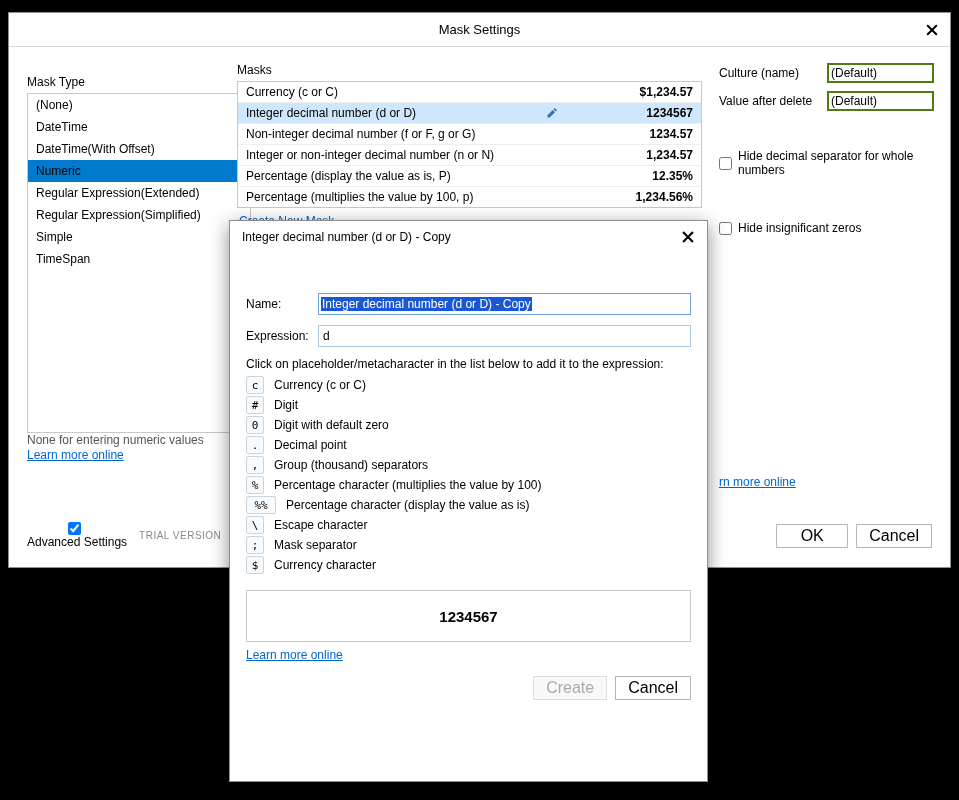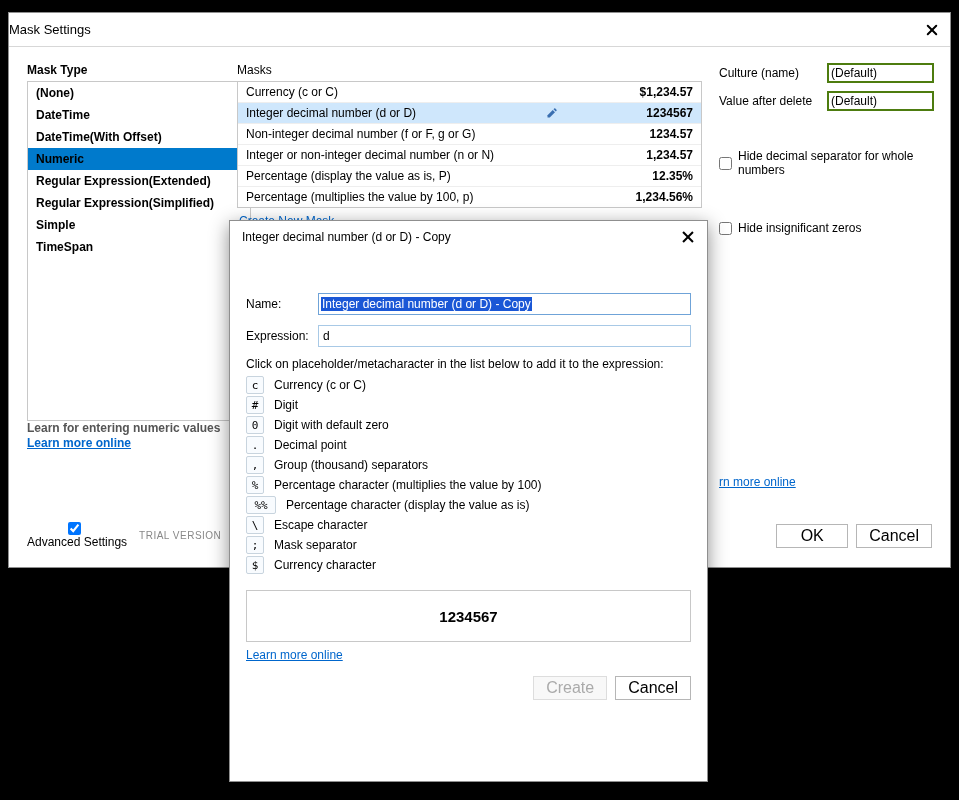--- a/index.html
+++ b/index.html
@@ -17,20 +17,21 @@
   top: 12px; left: 8px;
   width: 943px; height: 556px;
   background: #fff;
   border: 1px solid #8f8f8f;
   box-shadow: 0 3px 10px rgba(0,0,0,0.3);
 }
 .titlebar {
   height: 34px;
   display: flex;
   align-items: center;
+  justify-content: center;
   border-bottom: 1px solid #d7d7d7;
   position: relative;
 }
 .titlebar .title { font-size: 13px; }
 .titlebar .close {
   position: absolute; right: 10px; top: 9px;
   width: 16px; height: 16px;
   cursor: pointer;
 }
 .titlebar .close::before, .titlebar .close::after {
@@ -38,21 +39,21 @@
   width:2px; height:14px; background:#000; border-radius:1px;
 }
 .titlebar .close::before { transform: rotate(45deg); }
 .titlebar .close::after  { transform: rotate(-45deg); }
 
 .content-main {
   position: absolute; top: 50px; left: 18px; right: 18px; bottom: 10px;
 }
 .col-label { font-size: 12px; margin-bottom: 4px; }
 
-.mask-type-col { position:absolute; left:0; top:0; width:224px; height:390px;font-weight:bold; }
+.mask-type-col { position:absolute; left:0; top:12px; width:224px; height:390px; }
 .mask-type-list { border:1px solid #c8c8c8; background:#fff; height:340px; overflow:auto; }
 .mask-type-list .item { padding:4px 8px; cursor:pointer; }
 .mask-type-list .item.selected { background:#007acc; color:#000000; }
 .mask-type-desc { position:absolute; left:0; top:358px; width:196px; color:#555; font-size:12px; line-height:15px; }
 
 .masks-col { position:absolute; left:210px; top:0; width:465px; }
 .masks-table { border:1px solid #c8c8c8; background:#fff; }
 .masks-table .row { display:flex; align-items:center; padding:3px 8px; border-bottom:1px solid #eee; font-size:12px; cursor:pointer;}
 .masks-table .row:last-child { border-bottom:none; }
 .masks-table .row.selected { background:#cfe7fc;gap:20px; }
@@ -148,21 +149,21 @@
           <div class="item">(None)</div>
           <div class="item">DateTime</div>
           <div class="item">DateTime(With Offset)</div>
           <div class="item selected">Numeric</div>
           <div class="item">Regular Expression(Extended)</div>
           <div class="item">Regular Expression(Simplified)</div>
           <div class="item">Simple</div>
           <div class="item">TimeSpan</div>
         </div>
       <div class="mask-type-desc">
-        <span>Learn for entering numeric values</span><br>
+        <span>None for entering numeric values</span><br>
         <a class="learn-link">Learn more online</a>
       </div>
     </div>
 
     <div class="masks-col">
       <div class="col-label">Masks</div>
       <div class="masks-table" id="masksTable">
           <div class="row">
             <span class="name">Currency (c or C)</span>
             <span class="val">$1,234.57</span>

